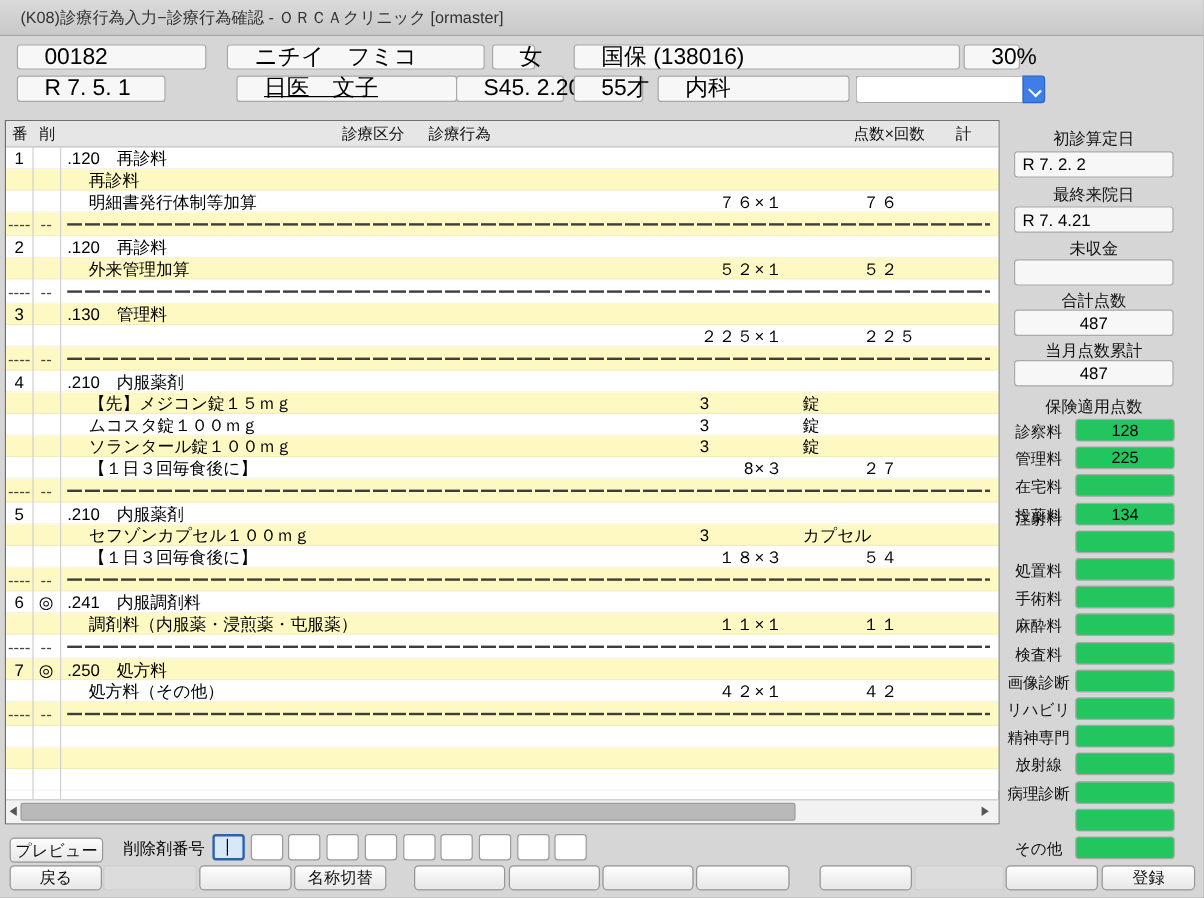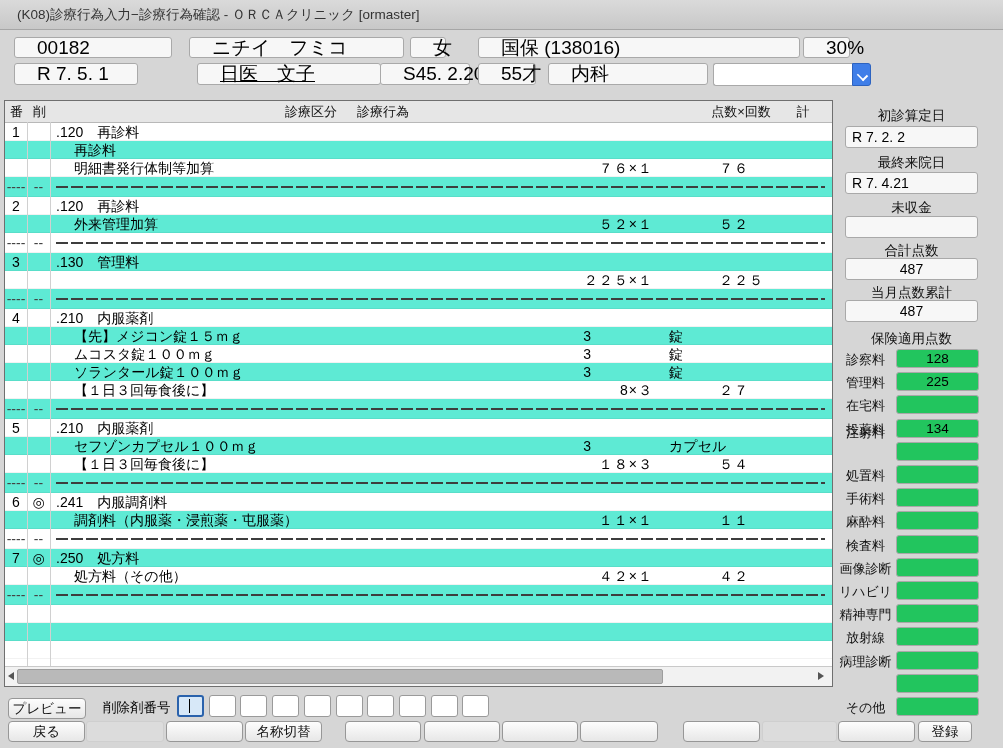--- a/index.html
+++ b/index.html
@@ -49,21 +49,21 @@
   .h-num{left:0;width:23px;text-align:center;}
   .h-del{left:23px;width:23px;text-align:center;}
   .h-cat{left:258px;width:96px;text-align:center;}
   .h-act{left:330px;width:96px;text-align:center;}
   .h-pts{left:688px;width:96px;text-align:center;}
   .h-tot{left:768px;width:60px;text-align:center;}
   .rows{position:relative;}
   .trow{position:relative;box-shadow:inset 0 -1px 0 rgba(0,0,0,0.05);height:18px;}
   .trow.sep{height:20px;}
   .even{background:#ffffff;}
-  .odd{background:#5eead4;}
+  .odd{background:#fef9c3;}
   .trow span{position:absolute;top:1px;line-height:17px;font-size:14px;white-space:pre;}
   .c-num{left:0;width:22px;text-align:center;font-size:13px;}
   .c-del{left:22px;width:23px;text-align:center;font-size:13px;}
   .c-txt{left:51px;}
   .c-txt.ind{left:69px;}
   .c-qty{left:520px;width:66px;text-align:right;}
   .c-unit{left:664px;}
   .c-pts{left:500px;width:148px;text-align:right;letter-spacing:1px;}
   .c-tot{left:714px;letter-spacing:1px;}
   .sep .c-num,.sep .c-del{color:#444;top:2px;}
@@ -359,14 +359,14 @@
     <div class="flat" style="left: 86px; top: 721px; width: 78px;"></div>
     <div class="btn" style="left: 166px; top: 721px; width: 77px;"></div>
     <div class="btn" style="left: 245px; top: 721px; width: 77px;">名称切替</div>
     <div class="btn" style="left: 345px; top: 721px; width: 76px;"></div>
     <div class="btn" style="left: 424px; top: 721px; width: 76px;"></div>
     <div class="btn" style="left: 502px; top: 721px; width: 76px;"></div>
     <div class="btn" style="left: 580px; top: 721px; width: 78px;"></div>
     <div class="btn" style="left: 683px; top: 721px; width: 77px;"></div>
     <div class="flat" style="left: 762px; top: 721px; width: 75px;"></div>
     <div class="btn" style="left: 838px; top: 721px; width: 77px;"></div>
-    <div class="btn" style="left: 918px; top: 721px; width: 54px;">登録</div>
+    <div class="btn" style="left: 918px; top: 721px; width: 78px;">登録</div>
   </div>
 
 </body></html>

